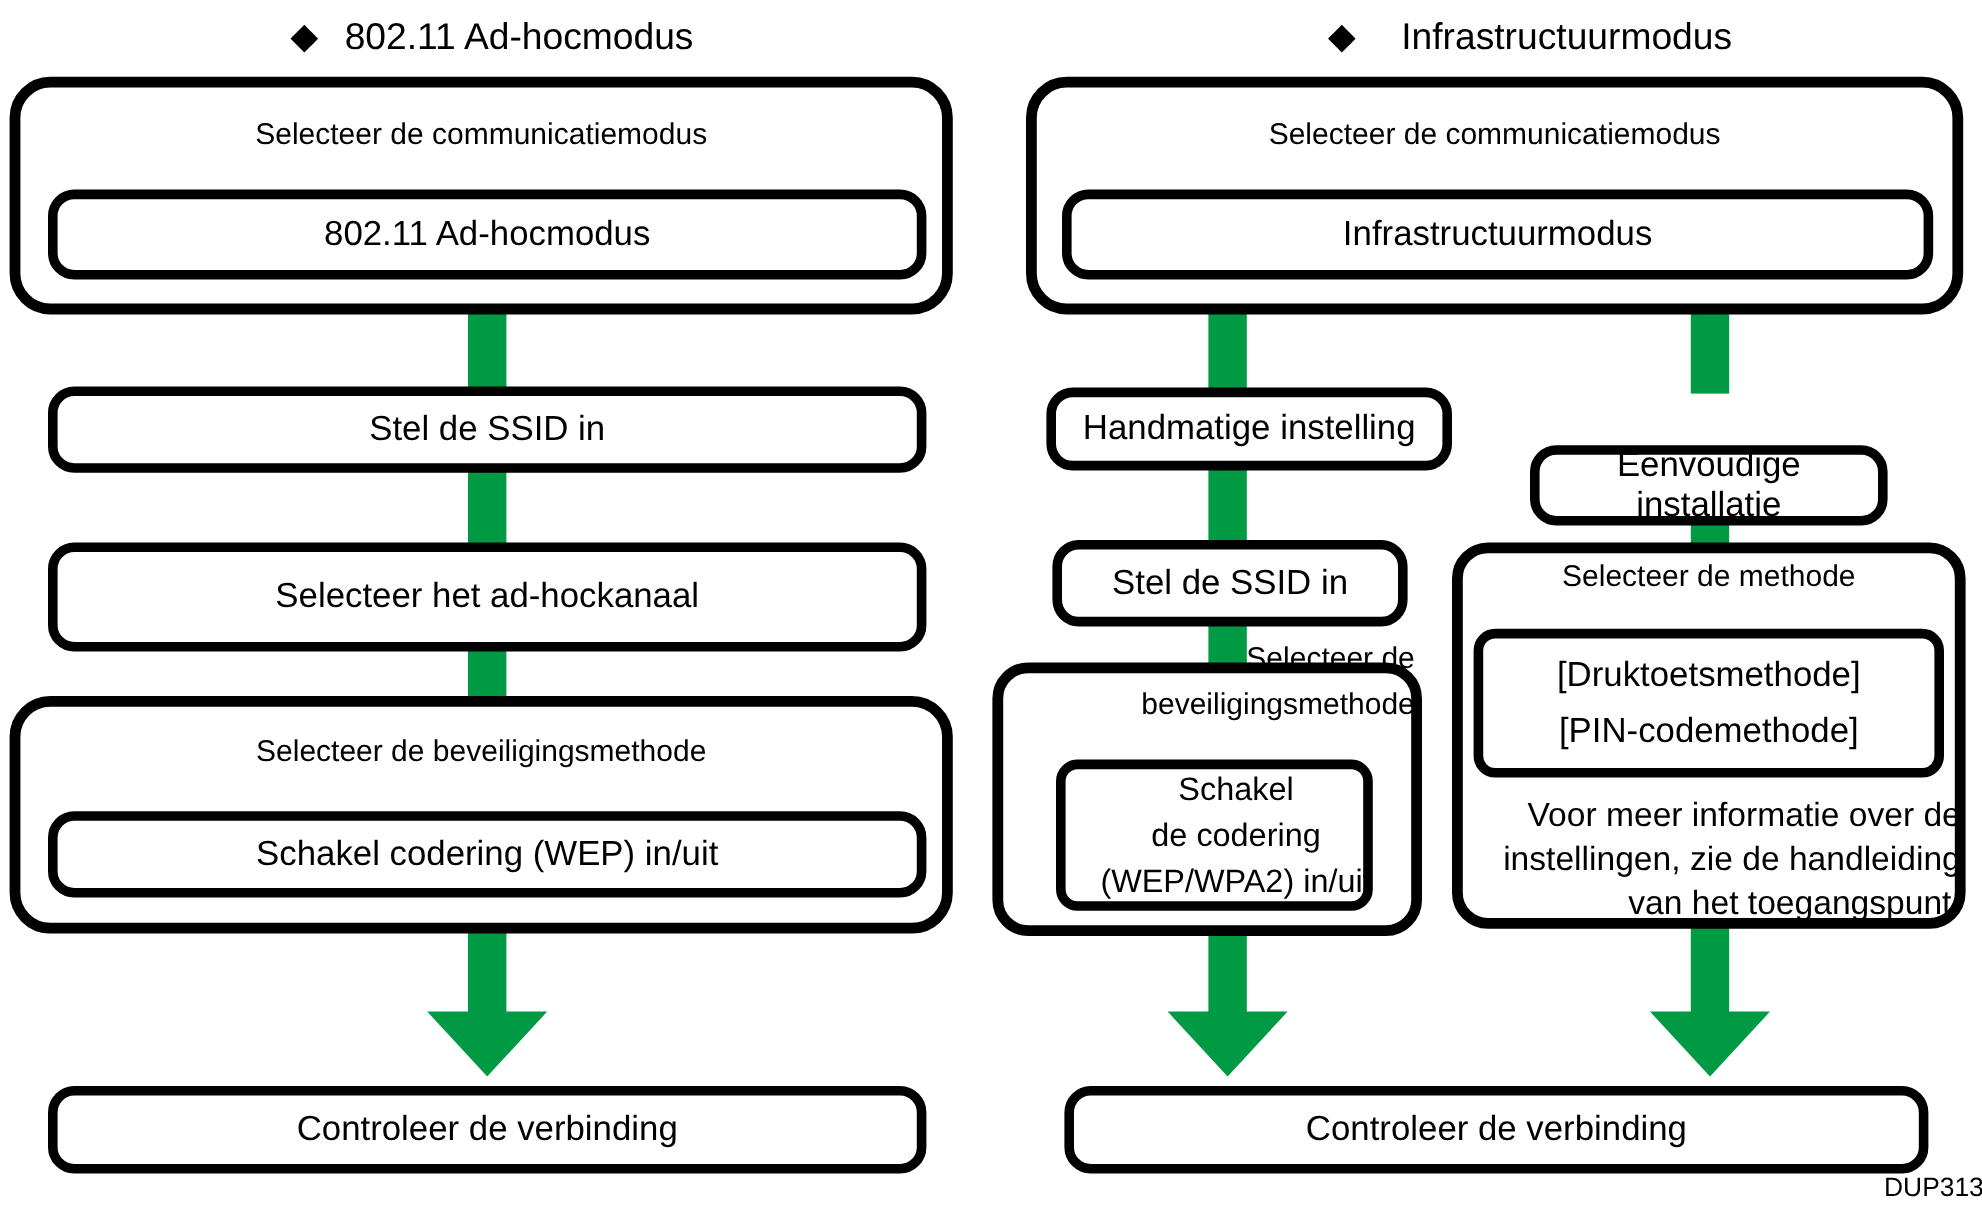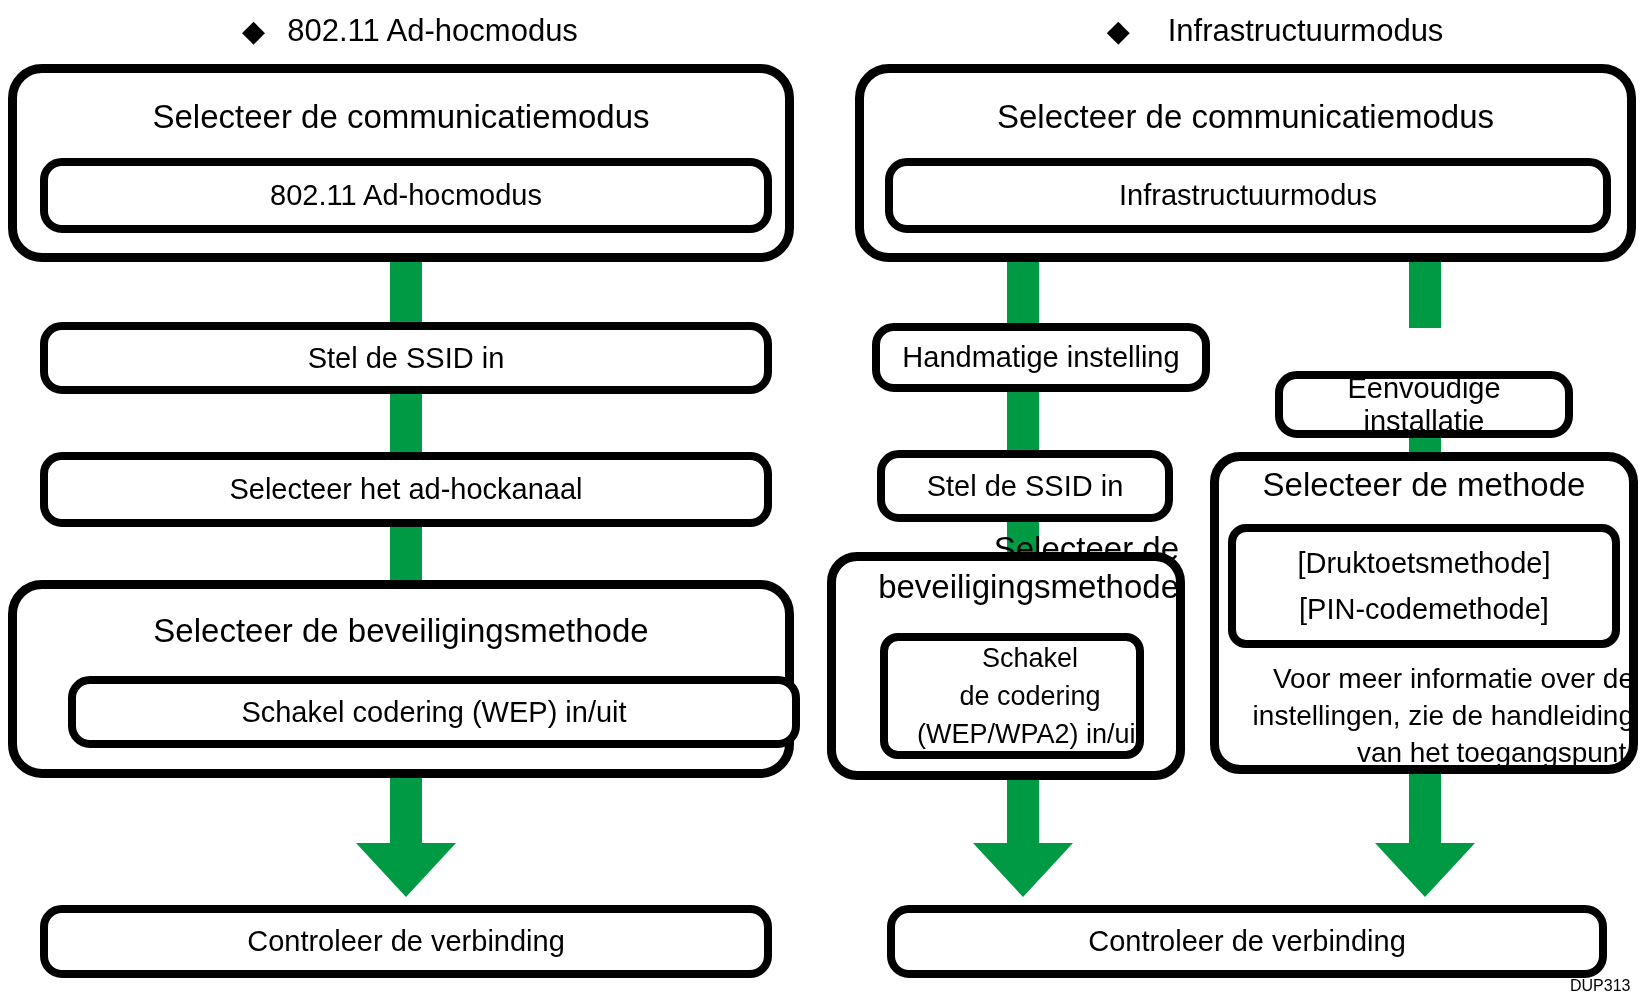--- a/index.html
+++ b/index.html
@@ -19,46 +19,46 @@
     position:absolute; box-sizing:border-box; background:#ffffff;
     border:9px solid var(--ink); border-radius:34px; z-index:2;
   }
   .step {
     position:absolute; box-sizing:border-box; background:#ffffff;
     border:8px solid var(--ink); border-radius:22px; z-index:3;
     display:flex; align-items:center; justify-content:center;
     font-size:29px; text-align:center;
   }
   .btitle {
-    position:absolute; text-align:center; font-size:33px; z-index:4; white-space:pre;
+    position:absolute; text-align:center; font-size:25px; z-index:4; white-space:pre;
   }
   .bar { position:absolute; width:32px; background:var(--green); z-index:1; }
   .ahead {
     position:absolute; width:0; height:0; z-index:1;
     border-left:50px solid transparent; border-right:50px solid transparent;
     border-top:54px solid var(--green);
   }
   .pre { white-space:pre; }
   .note {
     position:absolute; text-align:center; font-size:28px; line-height:37px;
     z-index:4; white-space:pre;
   }
-  .dup { position:absolute; font-size:16px; z-index:4; text-align:left; }
+  .dup { position:absolute; font-size:22px; z-index:4; text-align:left; }
 
   
   #lh    { left:60px;  top:8px;   width:700px; }
   #boxA  { left:8px;   top:64px;  width:786px; height:198px; }
   #tA    { left:30px;  top:98px;  width:742px; }
   #inA   { left:40px;  top:158px; width:732px; height:75px; }
   #barL  { left:390px; top:252px; height:592px; }
   #ssidL { left:40px;  top:322px; width:732px; height:72px; }
-  #chanL { left:40px;  top:452px; width:732px; height:75px; }
+  #chanL { left:40px;  top:452px; width:732px; height:91px; }
   #boxB  { left:8px;   top:580px; width:786px; height:198px; }
   #tB    { left:30px;  top:612px; width:742px; }
-  #inB   { left:40px;  top:676px; width:732px; height:72px;margin-left:28px; }
+  #inB   { left:40px;  top:676px; width:732px; height:72px; }
   #headL { left:356px; top:843px; }
   #chkL  { left:40px;  top:905px; width:732px; height:73px; }
 
   
   #rh    { left:930px;  top:8px;   width:690px; }
   #boxC  { left:855px;  top:64px;  width:781px; height:198px; }
   #tC    { left:875px;  top:98px;  width:741px; }
   #inC   { left:885px;  top:158px; width:726px; height:75px; }
   #stub1 { left:1007px; top:252px; height:76px; }
   #stub2 { left:1409px; top:252px; height:76px; }

